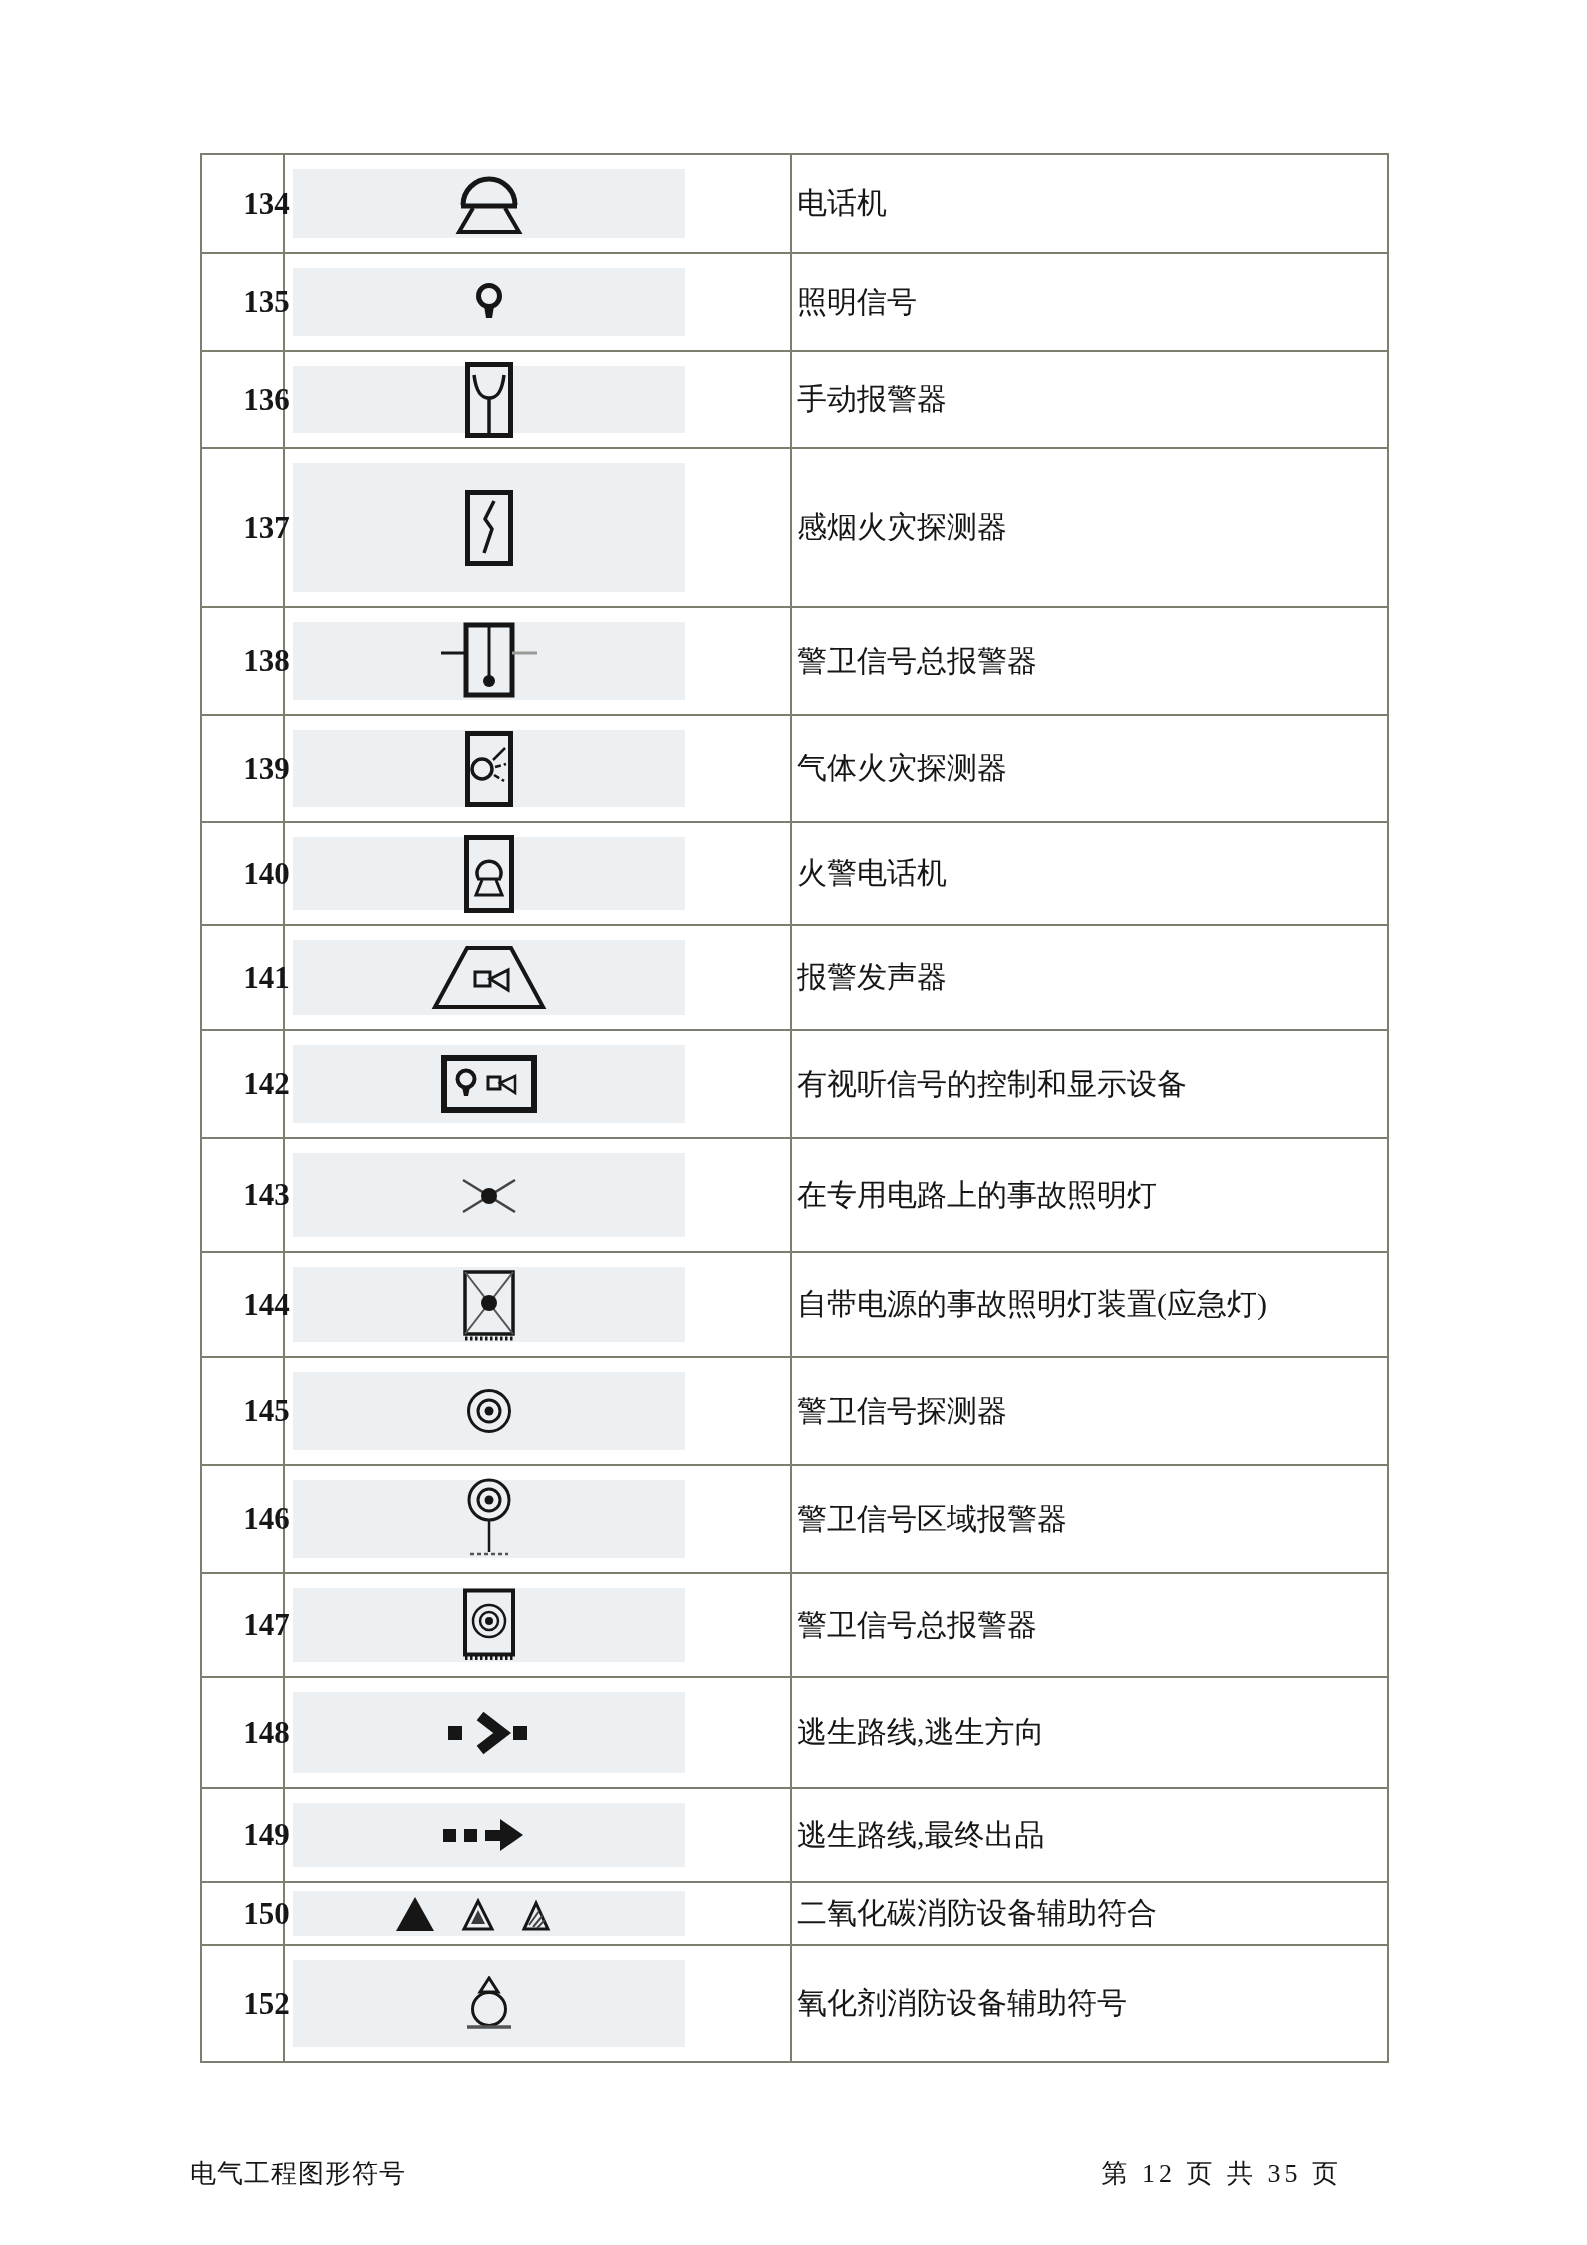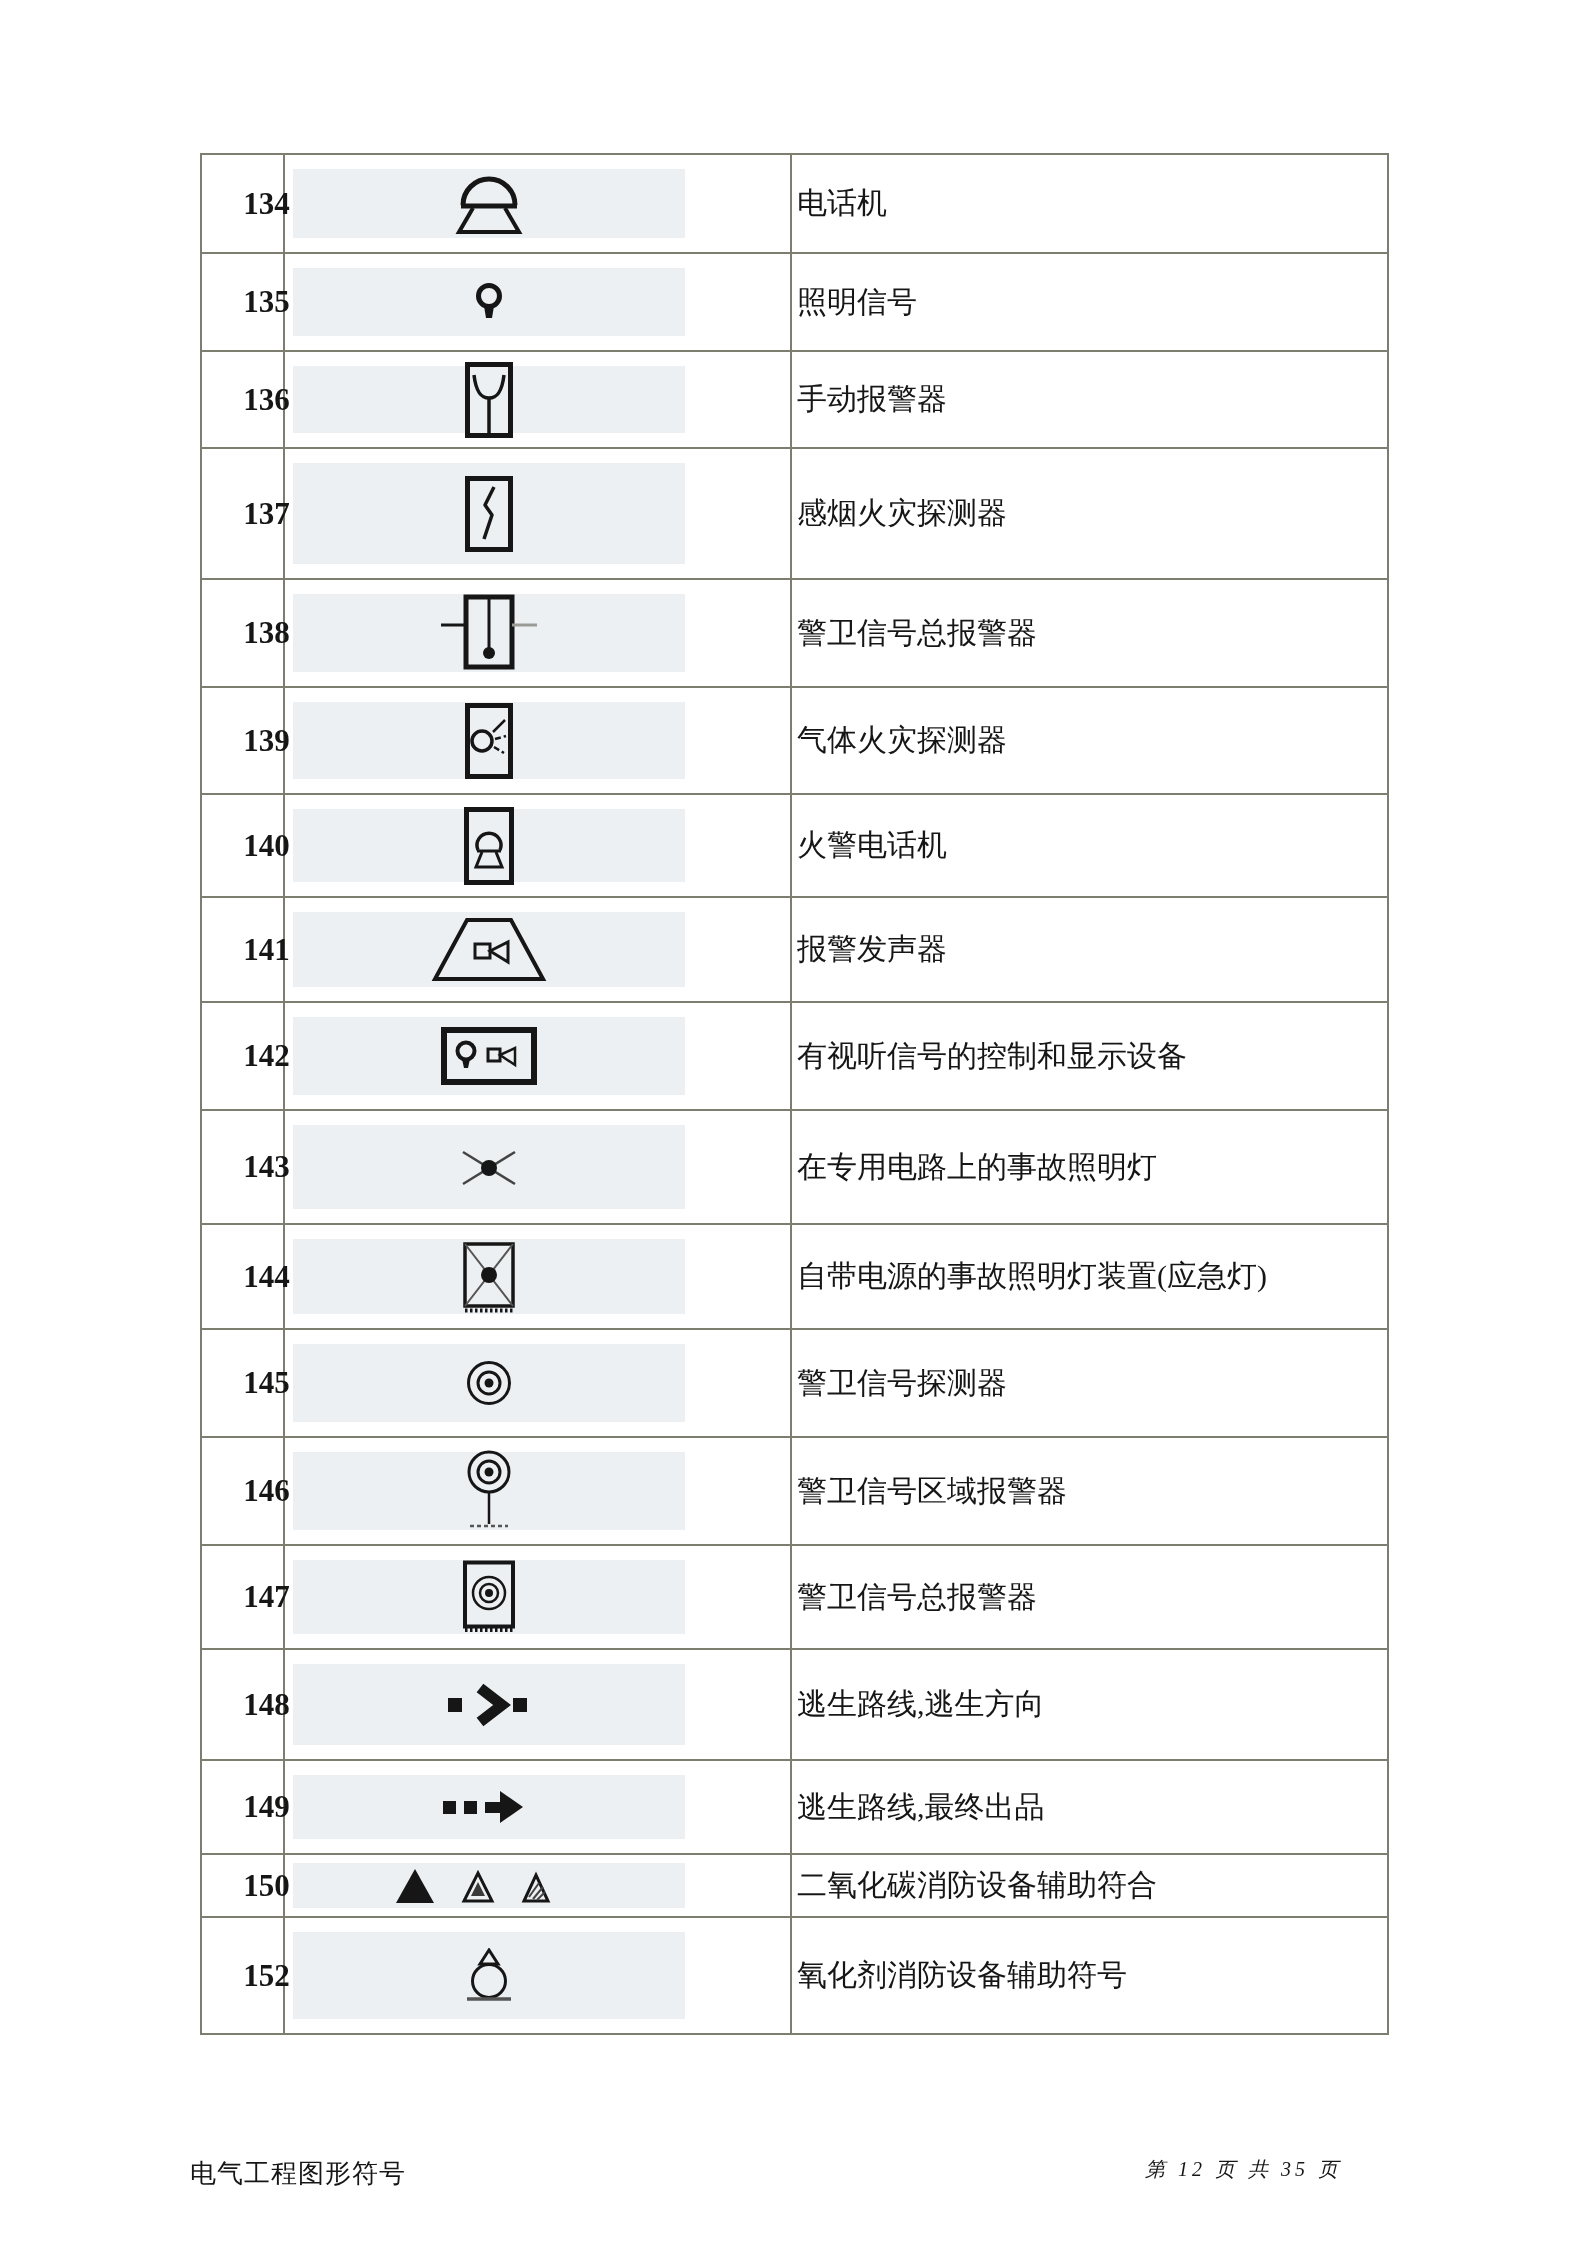--- a/index.html
+++ b/index.html
@@ -53,21 +53,21 @@
     font-size:30px;
     white-space:nowrap;
   }
   svg{display:block;}
   .footer-left{
     position:absolute;left:190px;top:2156px;
     font-size:26px;letter-spacing:1px;
   }
   .footer-right{
     position:absolute;right:245px;top:2156px;
-    font-size:20px;letter-spacing:4px;font-style:italic;
+    font-size:26px;letter-spacing:4px;
   }
 </style>
 </head>
 <body>
 
 <div class="symbol-table">
 
   <div class="row" style="height:99px">
     <div class="c-no">134</div>
     <div class="c-sym">
@@ -102,21 +102,21 @@
       <svg width="48" height="76" viewBox="0 0 48 76">
         <rect x="2.5" y="2.5" width="43" height="71" fill="none" stroke="#161616" stroke-width="5"></rect>
         <path d="M9,13 C11,30 16,36 24,36 C32,36 37,30 39,13" fill="none" stroke="#161616" stroke-width="3.5"></path>
         <path d="M24,36 L24,71" stroke="#161616" stroke-width="3.5"></path>
       </svg>
     </div>
       </div>
     <div class="c-desc">手动报警器</div>
   </div>
 
-  <div class="row" style="height:131px">
+  <div class="row" style="height:159px">
     <div class="c-no">137</div>
     <div class="c-sym">
         <div class="sym-box">
       <svg width="48" height="76" viewBox="0 0 48 76">
         <rect x="2.5" y="2.5" width="43" height="71" fill="none" stroke="#161616" stroke-width="5"></rect>
         <path d="M29,11 L20,29 L27,39 L19,63" fill="none" stroke="#161616" stroke-width="3.5" stroke-linejoin="round"></path>
       </svg>
     </div>
       </div>
     <div class="c-desc">感烟火灾探测器</div>

